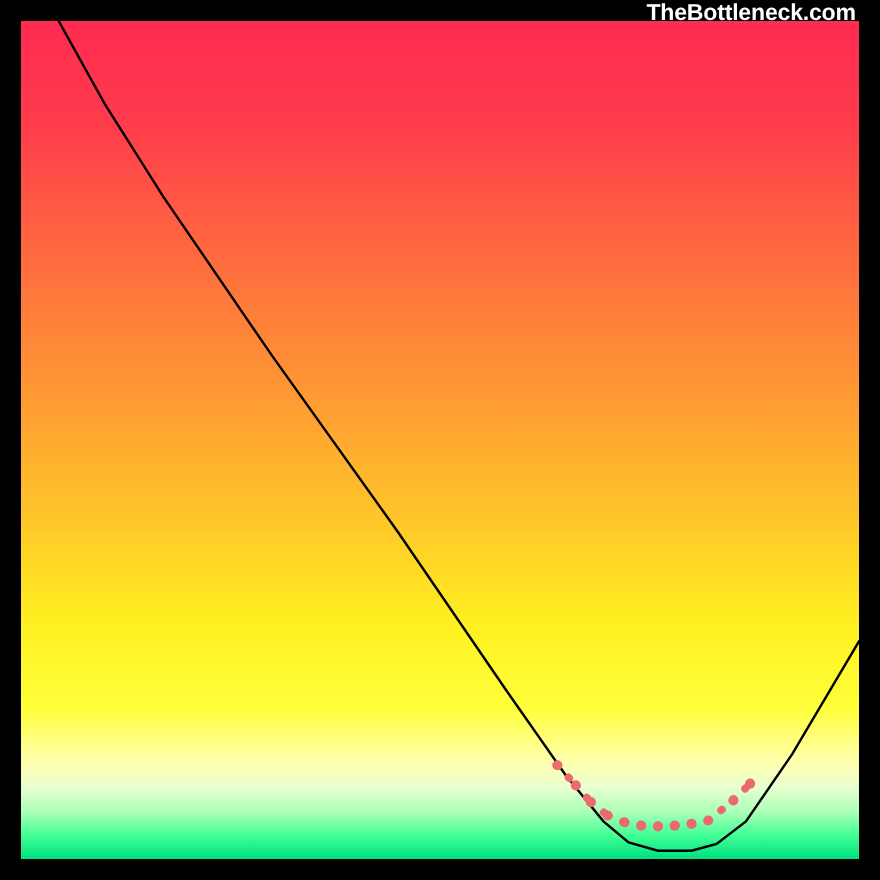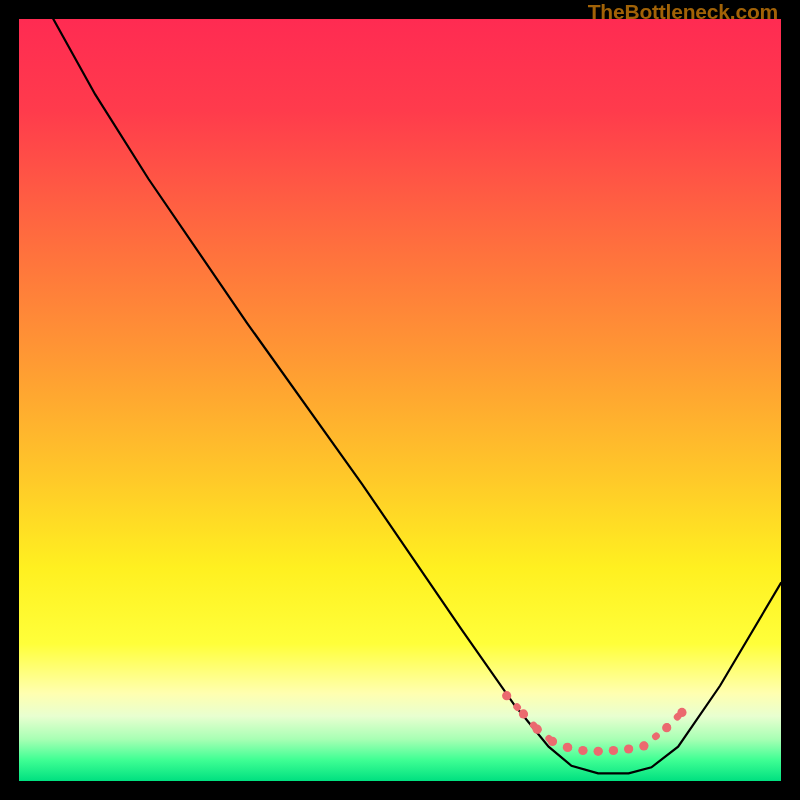--- a/index.html
+++ b/index.html
@@ -25,21 +25,21 @@
     width: 762px;
     height: 762px;
   }
   .watermark {
     position: absolute;
     top: 0px;
     right: 22px;
     font-family: Arial, Helvetica, sans-serif;
     font-size: 21px;
     font-weight: 600;
-    color: #a16207;
+    color: #ffffff;
     letter-spacing: -0.2px;
   }
 </style>
 </head>
 <body>
 
 <div class="frame">
   <svg class="plot" viewBox="0 0 762 762" preserveAspectRatio="none">
     <defs>
       <linearGradient id="bg-grad" x1="0" y1="0" x2="0" y2="1">

